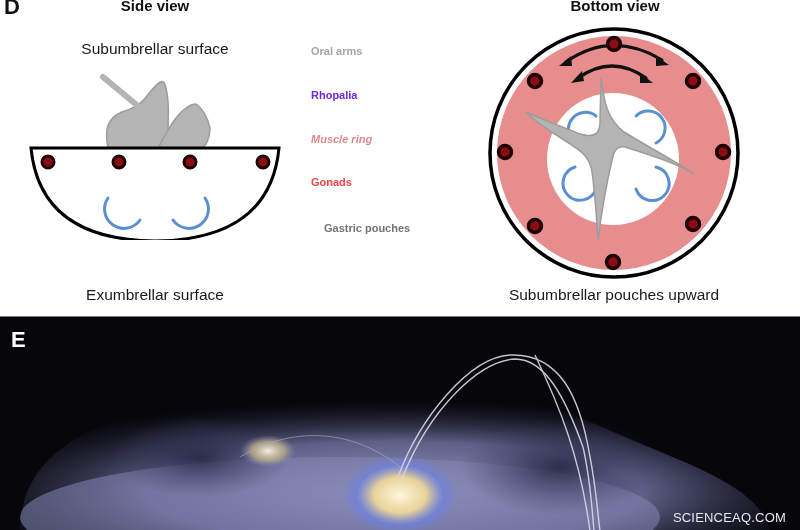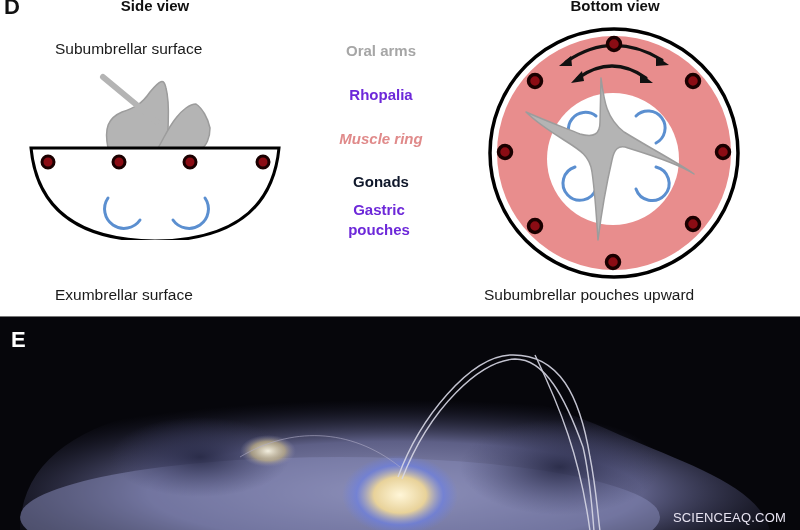--- a/index.html
+++ b/index.html
@@ -1,22 +1,22 @@
 <!DOCTYPE html>
 <html><head>
 <meta charset="utf-8">
 <style>
   html, body { margin: 0; padding: 0; background: #ffffff; }
   body { width: 800px; height: 530px; position: relative; overflow: hidden;
          font-family: "Liberation Sans", "DejaVu Sans", sans-serif; }
   .abs { position: absolute; }
   .panel-letter { font-weight: bold; font-size: 22px; color: #111; }
   .view-title { font-weight: bold; font-size: 15px; color: #111; text-align: center; }
-  .surface-label { font-size: 15.5px; color: #1a1a1a; text-align: left; white-space: nowrap; }
-  .legend-item { font-weight: bold; font-size: 15px; text-align: center; width: 140px; line-height: 20px; }
+  .surface-label { font-size: 15.5px; color: #1a1a1a; text-align: center; white-space: nowrap; }
+  .legend-item { font-weight: bold; font-size: 11px; text-align: left; width: 140px; line-height: 20px; }
   svg { position: absolute; }
   .photo { position: absolute; left: 0; top: 316px; width: 800px; height: 214px; overflow: hidden;
            background: #07070c; border-top: 1px solid #777; }
   .watermark { position: absolute; right: 14px; bottom: 6px; font-size: 13px; color: #e8e4f2;
                letter-spacing: 0.2px; }
   .photo-letter { position: absolute; left: 11px; top: 10px; font-weight: bold; font-size: 22px; color: #ffffff; }
 </style>
 </head>
 <body>
 
@@ -46,22 +46,22 @@
     <path d="M108 198 A19 19 0 0 0 140 220"></path>
     <path d="M173 220 A19 19 0 0 0 205 198"></path>
   </g>
 </svg>
 
 <div class="abs surface-label" style="left:55px;top:286px;width:200px;">Exumbrellar surface</div>
 
 <div class="abs legend-item" style="left:311px;top:41px;color:#a6a6a6;">Oral arms</div>
 <div class="abs legend-item" style="left:311px;top:85px;color:#6d28d9;">Rhopalia</div>
 <div class="abs legend-item" style="left:311px;top:129px;color:#e08a8a;font-style:italic;">Muscle ring</div>
-<div class="abs legend-item" style="left:311px;top:172px;color:#0f172a;">Gonads</div>
-<div class="abs legend-item" style="left:324px;top:200px;width:110px;color:#6d28d9;">Gastric pouches</div>
+<div class="abs legend-item" style="left:311px;top:172px;color:#ef4444;">Gonads</div>
+<div class="abs legend-item" style="left:324px;top:218px;width:110px;color:#737373;">Gastric pouches</div>
 
 <div class="abs view-title" style="left:550px;top:-3px;width:130px;">Bottom view</div>
 
 <svg width="270" height="270" style="left:480px;top:20px;" viewBox="480 20 270 270">
   <circle cx="614" cy="153" r="124" fill="#ffffff" stroke="#000" stroke-width="3.5"></circle>
   <circle cx="614" cy="153" r="117" fill="#e88d8d"></circle>
   <circle cx="613" cy="159" r="66" fill="#ffffff"></circle>
 
   <g fill="none" stroke="#5b8fd0" stroke-width="3" stroke-linecap="round">
     <path d="M596 116 A17 17 0 1 0 575 143"></path>

